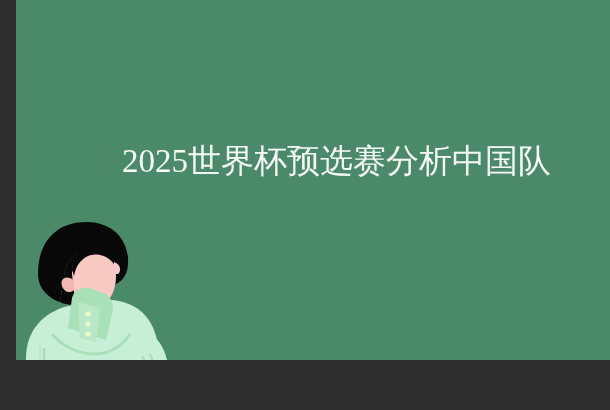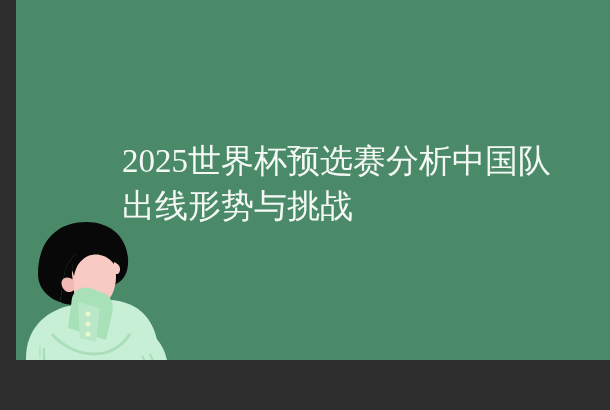--- a/index.html
+++ b/index.html
@@ -131,18 +131,17 @@
                  L 168 176 L 168 162 Z" fill="#f9c9c4"></path>
       </g>
 
       <path d="M 28 130 L 28 192" stroke="#a9ddb9" stroke-width="2.2" fill="none"></path>
       <path d="M 24 128 L 24 140" stroke="#b5e5c5" stroke-width="1.6" fill="none"></path>
     </svg>
   </div>
 
   <div id="title-block">
     <div class="title-line">2025世界杯预选赛分析中国队</div>
-    <div class="title-line">出线形势与挑战</div>
   </div>
 
   <div id="watermark">http://www.dushi88.com.cn</div>
 
 </div>
 
 </body></html>

